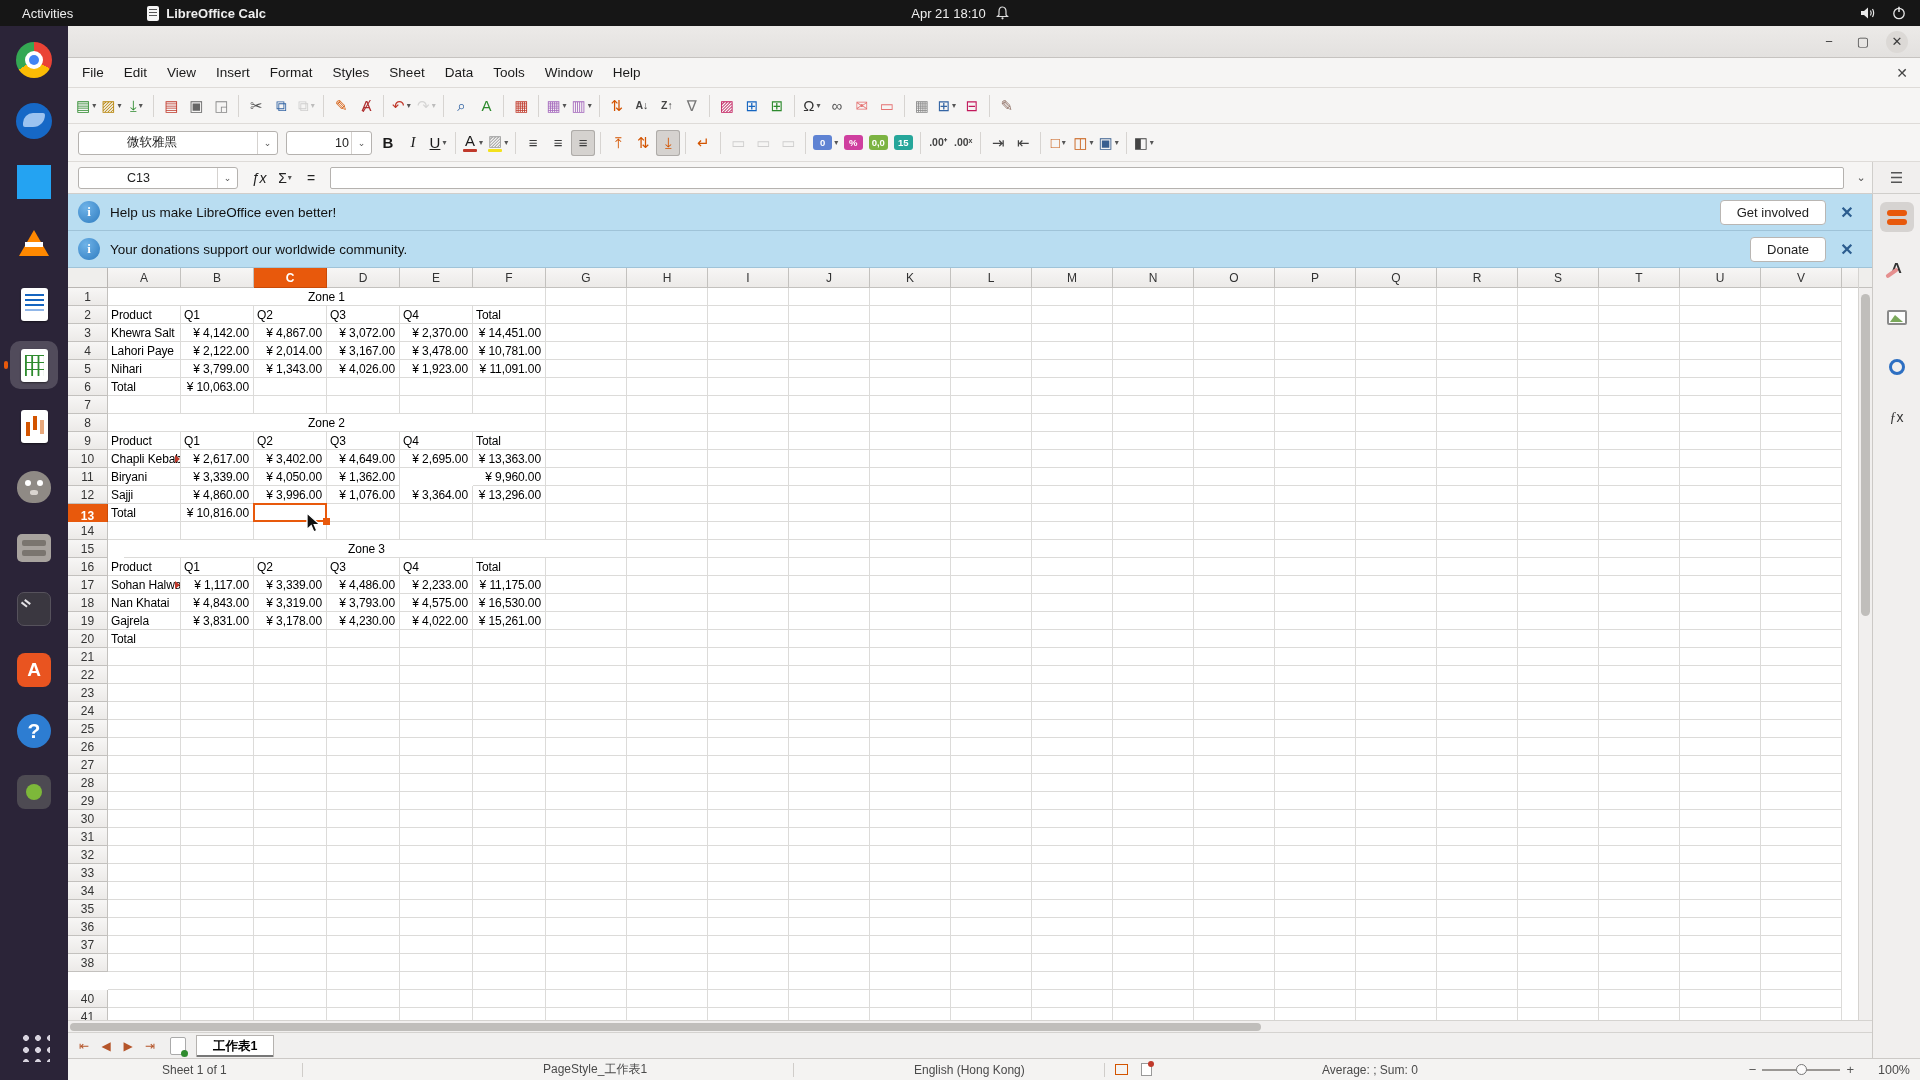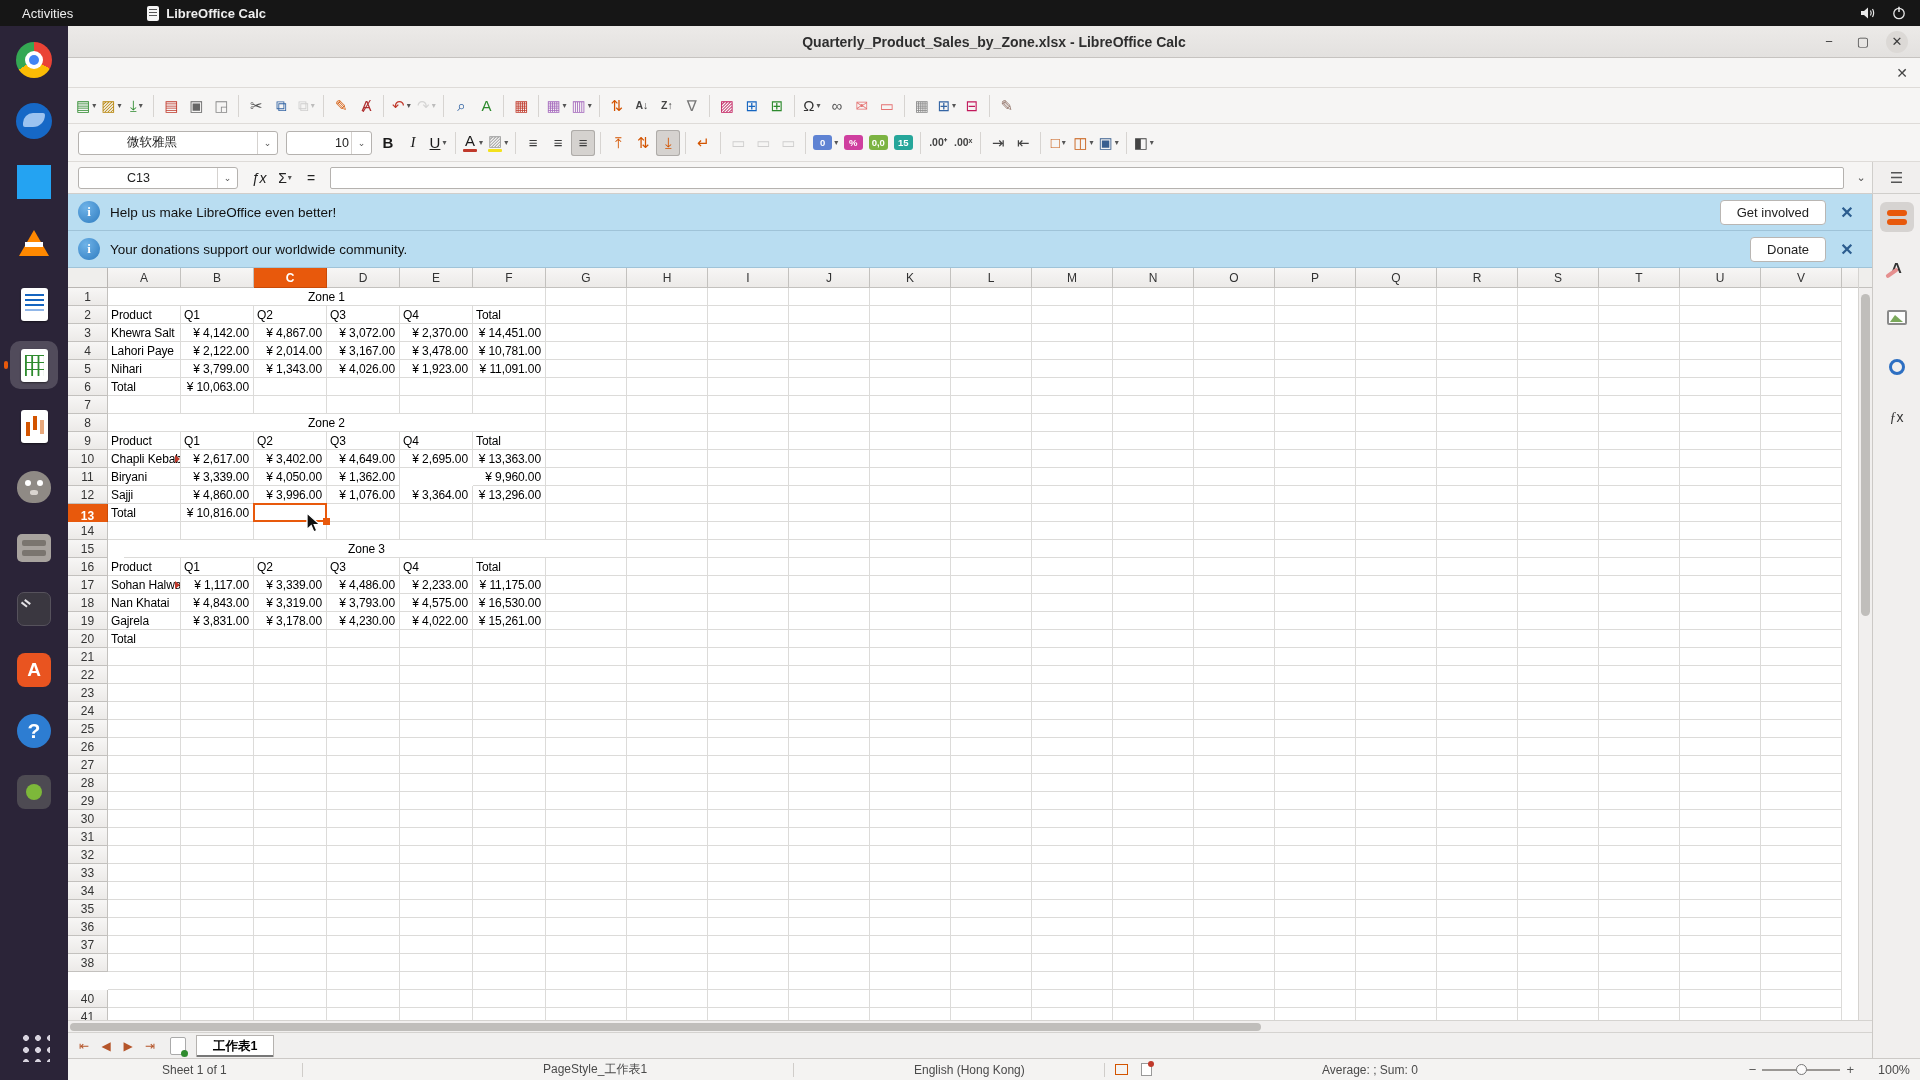--- a/index.html
+++ b/index.html
@@ -177,20 +177,27 @@
 </head>
 <body>
 
 <div id="screen">
 
   <div id="topbar">
     <span class="tb-activities">Activities</span>
     <span class="tb-app">
       <span class="tb-appicon"></span>
       <span>LibreOffice Calc</span>
+    </span>
+    <span class="tb-center">
+      <span>Apr 21 18:10</span>
+      <svg class="tb-svg" width="13" height="14" viewBox="0 0 13 14">
+          <path d="M6.5 1 C4 1 3 3 3 5.5 L3 9 L1.5 10.5 L11.5 10.5 L10 9 L10 5.5 C10 3 9 1 6.5 1 Z" fill="none" stroke="#ddd" stroke-width="1.2"></path>
+          <circle cx="6.5" cy="12.3" r="1.1" fill="#ddd"></circle>
+        </svg>
     </span>
     <span class="tb-right">
       <svg class="tb-svg" width="16" height="14" viewBox="0 0 16 14">
           <path d="M1 5 L4 5 L8 1.5 L8 12.5 L4 9 L1 9 Z" fill="#e8e8e8"></path>
           <path d="M10.5 4.5 Q12 7 10.5 9.5 M12.5 3 Q14.8 7 12.5 11" stroke="#e8e8e8" stroke-width="1.2" fill="none"></path>
         </svg>
       <svg class="tb-svg" width="14" height="14" viewBox="0 0 14 14">
           <circle cx="7" cy="7.5" r="5.2" fill="none" stroke="#e8e8e8" stroke-width="1.3"></circle>
           <line x1="7" y1="0.8" x2="7" y2="6" stroke="#e8e8e8" stroke-width="1.5"></line>
         </svg>
@@ -238,29 +245,41 @@
         <span class="di di-preferences"></span>
       </div>
       <div class="dock-item bottom">
         <span class="di di-app-grid"></span>
       </div>
     </div>
 
   <div id="window">
 
     <div id="titlebar">
-      <span id="title-text">Quarterly_Product_Sales_by_Zone.xlsx - LibreOffice Calc</span>
       <span class="win-btns">
         <span class="win-btn">−</span>
         <span class="win-btn">▢</span>
         <span class="win-btn close">✕</span>
       </span>
     </div>
 
     <div id="menubar">
+      <span id="menu-items" style="display:flex;">
+          <span class="menu-item">File</span>
+          <span class="menu-item">Edit</span>
+          <span class="menu-item">View</span>
+          <span class="menu-item">Insert</span>
+          <span class="menu-item">Format</span>
+          <span class="menu-item">Styles</span>
+          <span class="menu-item">Sheet</span>
+          <span class="menu-item">Data</span>
+          <span class="menu-item">Tools</span>
+          <span class="menu-item">Window</span>
+          <span class="menu-item">Help</span>
+        </span>
       <span class="doc-close">✕</span>
     </div>
 
     <div id="toolbar1" class="toolbar">
         <span class="tb-group">
           <span class="tbi">
             <span class="glyph" style="color: rgb(46, 139, 46);">▤</span>
             <span class="dd">▾</span>
           </span>
           <span class="tbi">

